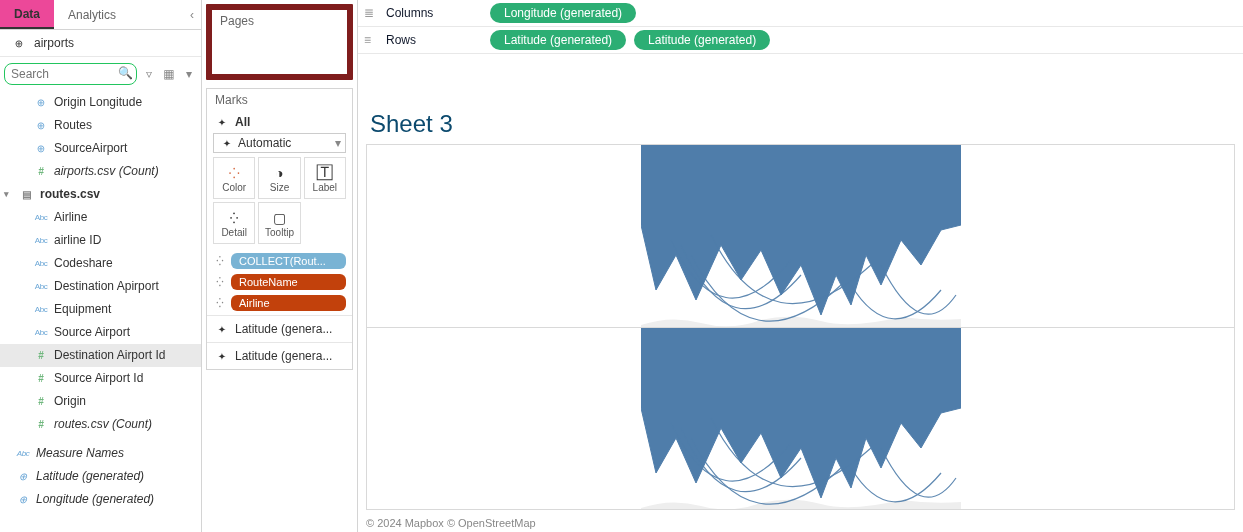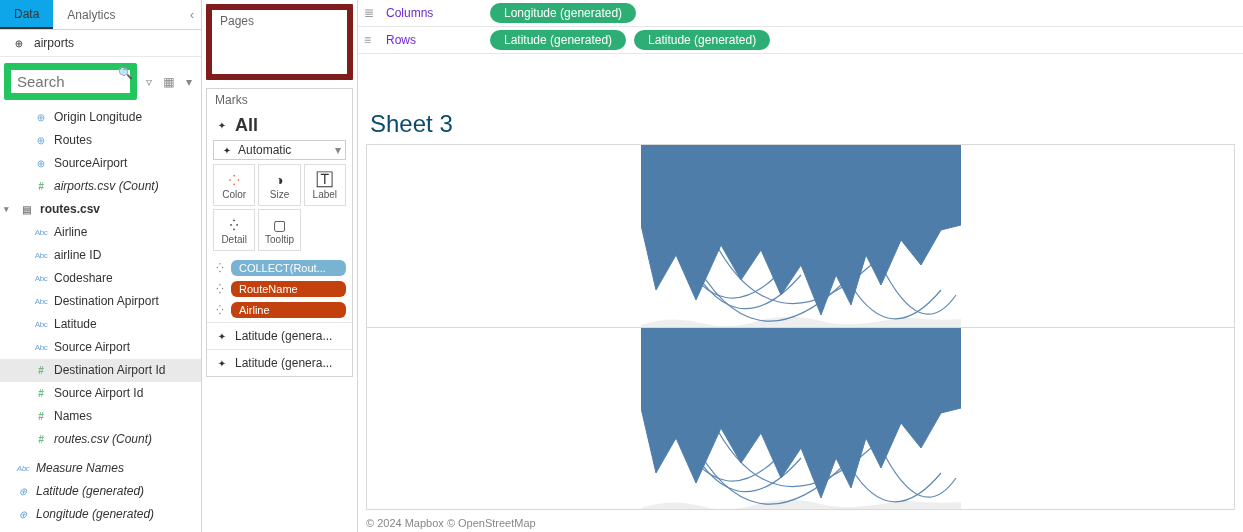--- a/index.html
+++ b/index.html
@@ -2,26 +2,26 @@
 <html><head>
 <meta charset="utf-8">
 <style>
 * { margin: 0; padding: 0; box-sizing: border-box; font-family: -apple-system, BlinkMacSystemFont, "Segoe UI", Arial, sans-serif; font-size: 12px; color: #333; }
 body { width: 1243px; height: 532px; background: #fff; display: flex; overflow: hidden; }
 
 
 .data-panel { width: 202px; border-right: 1px solid #d4d4d4; display: flex; flex-direction: column; }
 .tabs { display: flex; border-bottom: 1px solid #d4d4d4; height: 30px; align-items: stretch; }
 .tab { padding: 6px 14px; color: #666; cursor: pointer; display:flex; align-items:center; }
-.tab.active { font-weight: normal; color: #333; border-bottom: 2px solid #333; background:#0ea5e9; }
+.tab.active { font-weight: bold; color: #333; border-bottom: 2px solid #333; background:#ec4899; }
 .tab-collapse { margin-left: auto; width: 18px; display:flex; align-items:center; justify-content:center; color:#888; cursor:pointer; }
 .datasource { padding: 6px 12px; display:flex; align-items:center; gap:8px; color:#555; border-bottom: 1px solid #e8e8e8; }
 .search-row { display:flex; align-items:center; padding: 6px 4px; gap:4px; }
 .search-box { flex:1; position:relative; }
-.search-box input { width:100%; border:7px solid #22c55e; border-radius:2px; padding:3px 20px 3px 6px; font-size:15px; }
+.search-box input { width:100%; border:1px solid #22c55e; border-radius:8px; padding:3px 20px 3px 6px; font-size:12px; }
 .search-ico { position:absolute; right:4px; top:3px; color:#aaa; }
 .mini-btn { width:16px; height:16px; display:flex; align-items:center; justify-content:center; color:#888; cursor:pointer; }
 
 .section-title { font-weight: bold; padding: 6px 12px; font-size: 13px; }
 .tree { overflow-y:auto; flex:1; }
 .tree-row { display:flex; align-items:center; padding: 3px 8px; gap:6px; cursor:pointer; line-height:17px; }
 .tree-row.indent1 { padding-left: 34px; }
 .tree-row.italic { font-style: italic; }
 .tree-row.bold { font-weight: bold; }
 .ficon { width:14px; height:14px; display:inline-flex; align-items:center; justify-content:center; font-size:10px; flex-shrink:0; }
@@ -32,38 +32,38 @@
 .caret-sm { width:10px; color:#888; font-size:9px; }
 .tree-row.highlight { background: #e9e9e9; }
 
 
 .shelves { width: 156px; border-right: 1px solid #d4d4d4; display:flex; flex-direction:column; }
 .shelf-card { border:6px solid #7f1d1d; margin:4px; border-radius:1px; }
 .shelf-title { padding: 4px 8px; color:#666; font-size:12px; }
 .shelf-body { min-height: 42px; padding:4px 6px; }
 .marks-card { border:1px solid #d4d4d4; margin:4px; }
 .marks-all { padding:4px 8px; display:flex; align-items:center; gap:6px; }
-.marks-all b { font-size:18px; }
+.marks-all b { font-size:12px; }
 .marks-type { margin:0 6px; border:1px solid #ccc; display:flex; align-items:center; padding:2px 6px; font-size:11px; color:#555; position:relative; height:20px; }
 .marks-type .dd { position:absolute; right:4px; color:#888; }
 .marks-grid { display:grid; grid-template-columns: repeat(3, 1fr); gap:3px; padding:4px 6px; }
 .mark-cell { border:1px solid #ddd; height:42px; display:flex; flex-direction:column; align-items:center; justify-content:center; cursor:pointer; }
 .mark-cell .mi { font-size:14px; height:18px; display:flex; align-items:center; }
 .mark-cell .ml { font-size:10px; color:#555; }
 .pills-col { padding: 4px 6px; display:flex; flex-direction:column; gap:4px; }
 .pill-row { display:flex; align-items:center; gap:4px; }
 .pill-left { width:14px; display:flex; align-items:center; justify-content:center; color:#888; }
 .pill-sm { background:#79b3d4; color:#fff; border-radius:6px; padding:2px 8px; font-size:11px; flex:1; white-space:nowrap; overflow:hidden; text-overflow:ellipsis; }
 .pill-sm.light { background:#c2410c; }
 .shelf-row2 { border-top:1px solid #e6e6e6; padding:6px 8px; display:flex; align-items:center; gap:6px; color:#555; }
 
 
 .canvas { flex:1; display:flex; flex-direction:column; }
 .colrow-shelf { display:flex; align-items:center; padding:3px 6px; border-bottom:1px solid #e8e8e8; gap:8px; }
-.colrow-label { color:#6d28d9; width:96px; display:flex; align-items:center; gap:6px; }
+.colrow-label { color:#0f172a; width:96px; display:flex; align-items:center; gap:6px; }
 .pill-lg { background:#2cae74; color:#fff; border-radius:11px; padding:3px 14px; font-size:12px; cursor:pointer; }
 .sheet-title { font-size:24px; color:#0c4a6e; padding:8px 12px 6px;margin-top:48px; }
 .viz-wrap { flex:1; margin: 0 8px 4px 8px; border:1px solid #d9d9d9; display:flex; flex-direction:column; }
 .map-half { flex:1; position:relative; background:#fff; overflow:hidden; border-bottom:1px solid #d9d9d9; }
 .map-half:last-child { border-bottom:none; }
 .map-svg { position:absolute; left:50%; top:0; transform:translateX(-50%); width:320px; height:100%; }
 .attribution { padding: 3px 8px; color:#888; font-size:11px; }
 
 .colrow-icon { color:#999; width:14px; }
 
@@ -125,37 +125,37 @@
     <div class="tree-row indent1">
         <span class="ficon abc">Abc</span>
         <span>Codeshare</span>
       </div>
     <div class="tree-row indent1">
         <span class="ficon abc">Abc</span>
         <span>Destination Apirport</span>
       </div>
     <div class="tree-row indent1">
         <span class="ficon abc">Abc</span>
-        <span>Latitude</span>
+        <span>Equipment</span>
       </div>
     <div class="tree-row indent1">
         <span class="ficon abc">Abc</span>
         <span>Source Airport</span>
       </div>
     <div class="tree-row indent1 highlight">
         <span class="ficon num">#</span>
         <span>Destination Airport Id</span>
       </div>
     <div class="tree-row indent1">
         <span class="ficon num">#</span>
         <span>Source Airport Id</span>
       </div>
     <div class="tree-row indent1">
         <span class="ficon num">#</span>
-        <span>Names</span>
+        <span>Origin</span>
       </div>
     <div class="tree-row indent1 italic">
         <span class="ficon num">#</span>
         <span>routes.csv (Count)</span>
       </div>
 
     <div style="height:6px;"></div>
     <div class="tree-row italic" style="padding-left:16px;">
         <span class="ficon abc">Abc</span>
         <span>Measure Names</span>

